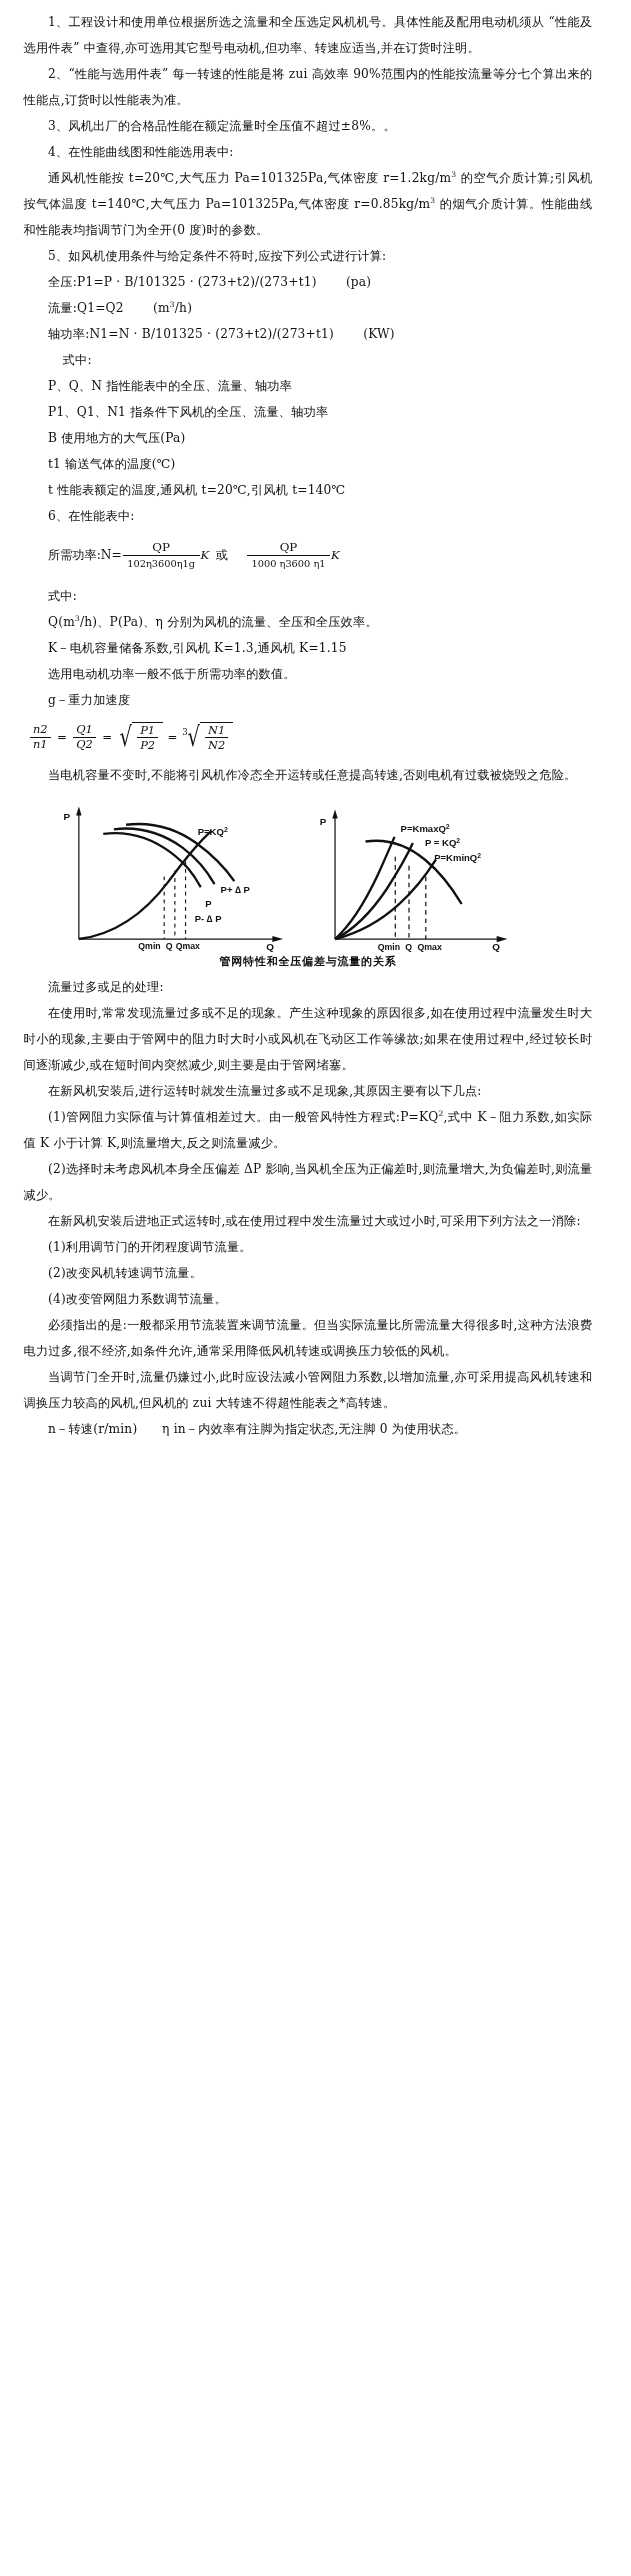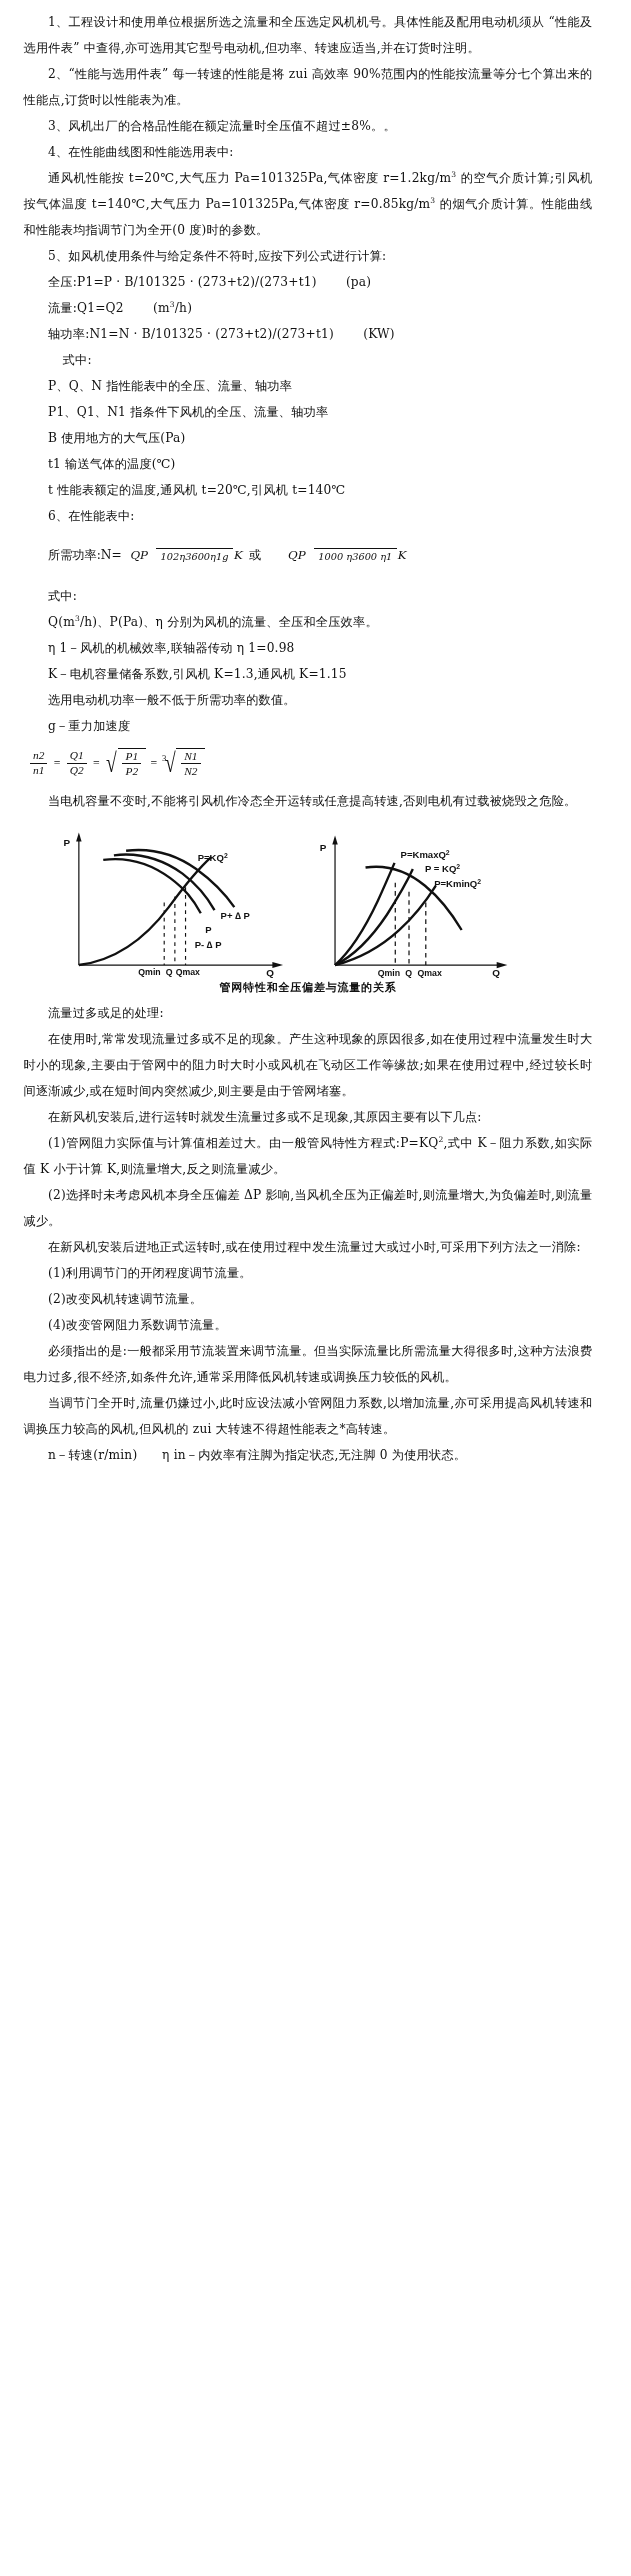--- a/index.html
+++ b/index.html
@@ -38,27 +38,26 @@
     display: flex;
     align-items: center;
     font-size: 12.2px;
     line-height: 23.6px;
     height: 50px;
     margin: 1.6px 0 1.6px 0;
   }
   .formula-label { white-space: nowrap; }
   .frac {
     display: inline-flex;
-    flex-direction: row;
+    flex-direction: column;
     align-items: center;
     justify-content: center;
     vertical-align: middle;
     margin: 0 0.8px;
     font-family: "DejaVu Serif", "Liberation Serif", serif;
-    font-style: italic;
   }
   .frac .num {
     font-size: 11.8px;
     padding: 0 7.9px 0.8px 7.9px;
     line-height: 13.4px;
   }
   .frac .den {
     font-size: 9.8px;
     border-top: 1px solid #111;
     padding: 0.8px 4.7px 0 4.7px;
@@ -67,21 +66,20 @@
   }
   .kmark { font-style: italic; font-size: 11.8px; }
 
   
   .ratio-row {
     display: flex;
     align-items: center;
     height: 49px;
     font-size: 11.8px;
     margin-left: 4.7px;
-    font-family: Liberation Serif, serif;
   }
   .rfrac {
     display: inline-flex;
     flex-direction: column;
     align-items: center;
     font-style: italic;
     margin: 0 1.6px;
   }
   .rfrac .num { padding: 0 3.1px 0.8px 3.1px; line-height: 12.6px; font-size: 11.4px;}
   .rfrac .den { border-top: 1px solid #111; padding: 0.8px 3.1px 0 3.1px; line-height: 12.6px; font-size: 11.4px;}
@@ -161,21 +159,20 @@
     <span class="frac" style="margin-left:11px;">
       <span class="num">QP</span>
       <span class="den">1000 η3600 η1</span>
     </span>
     <span class="kmark">K</span>
   </div>
 
   <p class="indent">式中:</p>
 
   <p class="indent">Q(m<sup>3</sup>/h)、P(Pa)、η 分别为风机的流量、全压和全压效率。</p>
-  <p class="indent">η 1－风机的机械效率,联轴器传动 η 1=0.98</p>
   <p class="indent">K－电机容量储备系数,引风机 K=1.3,通风机 K=1.15</p>
   <p class="indent">选用电动机功率一般不低于所需功率的数值。</p>
   <p class="indent">g－重力加速度</p>
 
   <div class="ratio-row">
     <span class="rfrac">
       <span class="num">n2</span>
       <span class="den">n1</span>
     </span>
     <span class="eq">=</span>

